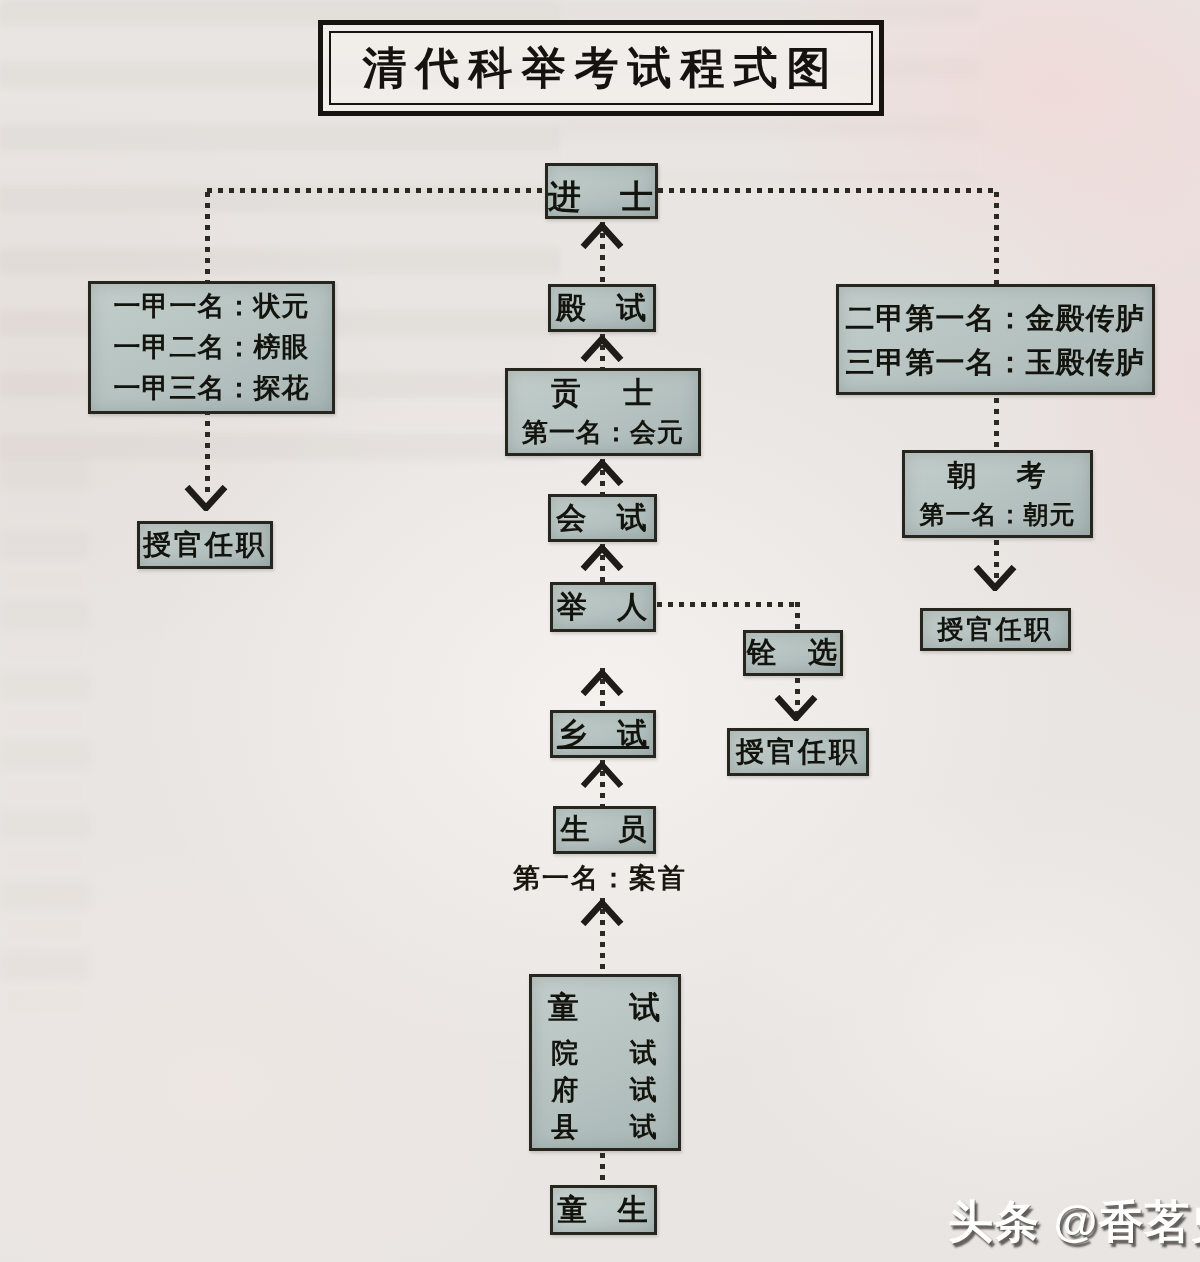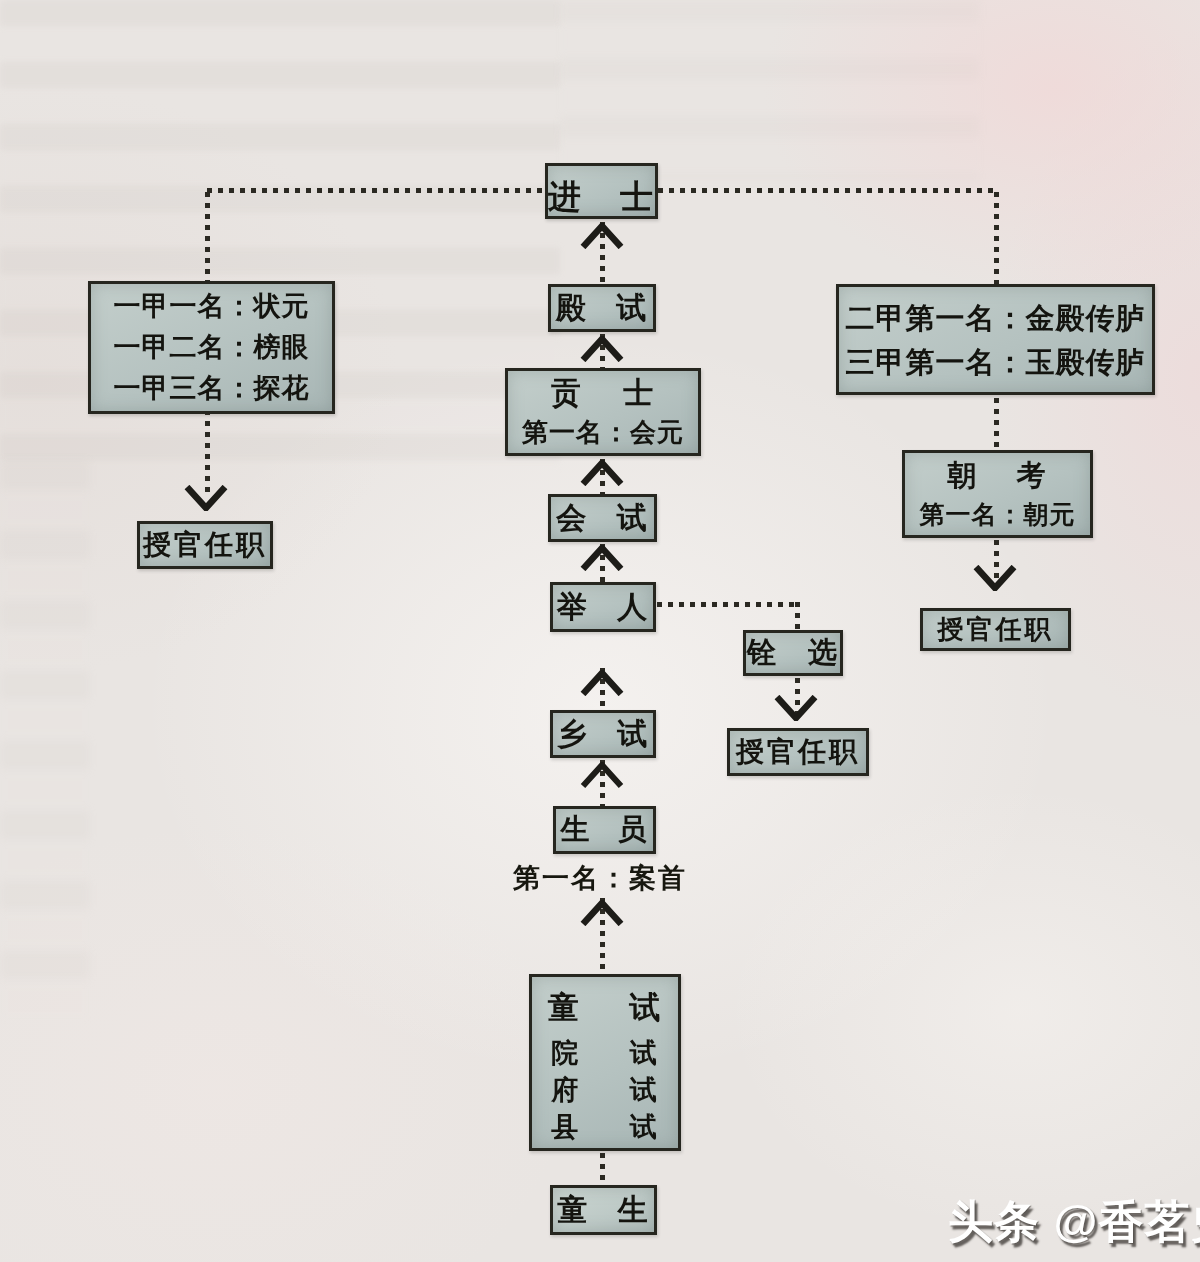--- a/index.html
+++ b/index.html
@@ -55,21 +55,21 @@
   #b-dianshi{left:548px;top:284px;width:108px;height:48px;font-size:30px;}
   #b-dianshi .lbl{word-spacing:18px;}
   #b-gongshi{left:505px;top:368px;width:196px;height:88px;justify-content:center;}
   #b-gongshi .l1{font-size:30px;word-spacing:30px;margin-bottom:7px;}
   #b-gongshi .l2{font-size:26px;letter-spacing:1px;}
   #b-huishi{left:548px;top:494px;width:109px;height:48px;font-size:30px;}
   #b-huishi .lbl{word-spacing:18px;}
   #b-juren{left:550px;top:582px;width:106px;height:50px;font-size:30px;}
   #b-juren .lbl{word-spacing:18px;}
   #note-jieyuan{left:455px;top:638px;width:290px;}
-  #b-xiangshi{left:550px;top:710px;width:106px;height:48px;font-size:30px;}
+  #b-xiangshi{left:550px;top:710px;width:106px;height:48px;font-size:30px;text-decoration:underline;}
   #b-xiangshi .lbl{word-spacing:18px;}
   #b-shengyuan{left:553px;top:806px;width:103px;height:48px;font-size:29px;}
   #b-shengyuan .lbl{word-spacing:16px;}
   #note-anshou{left:455px;top:860px;width:290px;font-size:27px;}
   #b-tongshi{left:529px;top:974px;width:152px;height:177px;justify-content:flex-start;padding-top:13px;}
   #b-tongshi .l1{font-size:31px;word-spacing:38px;margin-bottom:9px;}
   #b-tongshi .row{font-size:27px;word-spacing:40px;line-height:37px;}
   #b-tongsheng{left:550px;top:1185px;width:107px;height:50px;font-size:30px;
     background:linear-gradient(155deg,#ccd6d2 0%,#bdc9c6 60%,#b0bdbb 100%);}
   #b-tongsheng .lbl{word-spacing:18px;}
@@ -137,20 +137,23 @@
 </style>
 </head>
 <body>
 
 <div id="canvas">
 
   <div class="texture" id="ghost-topleft"></div>
   <div class="texture" id="ghost-topmid"></div>
   <div class="texture" id="ghost-left-edge"></div>
 
+  <div id="title-box">
+    <div id="title-inner">清代科举考试程式图</div>
+  </div>
 
   <div class="hdots" id="c-left-h"></div>
   <div class="vdots" id="c-left-v"></div>
   <div class="hdots" id="c-right-h"></div>
   <div class="vdots" id="c-right-v"></div>
   <div class="vdots" id="c-a1"></div>
   <div class="vdots" id="c-a2"></div>
   <div class="vdots" id="c-a3"></div>
   <div class="vdots" id="c-a4"></div>
   <div class="vdots" id="c-a5"></div>

